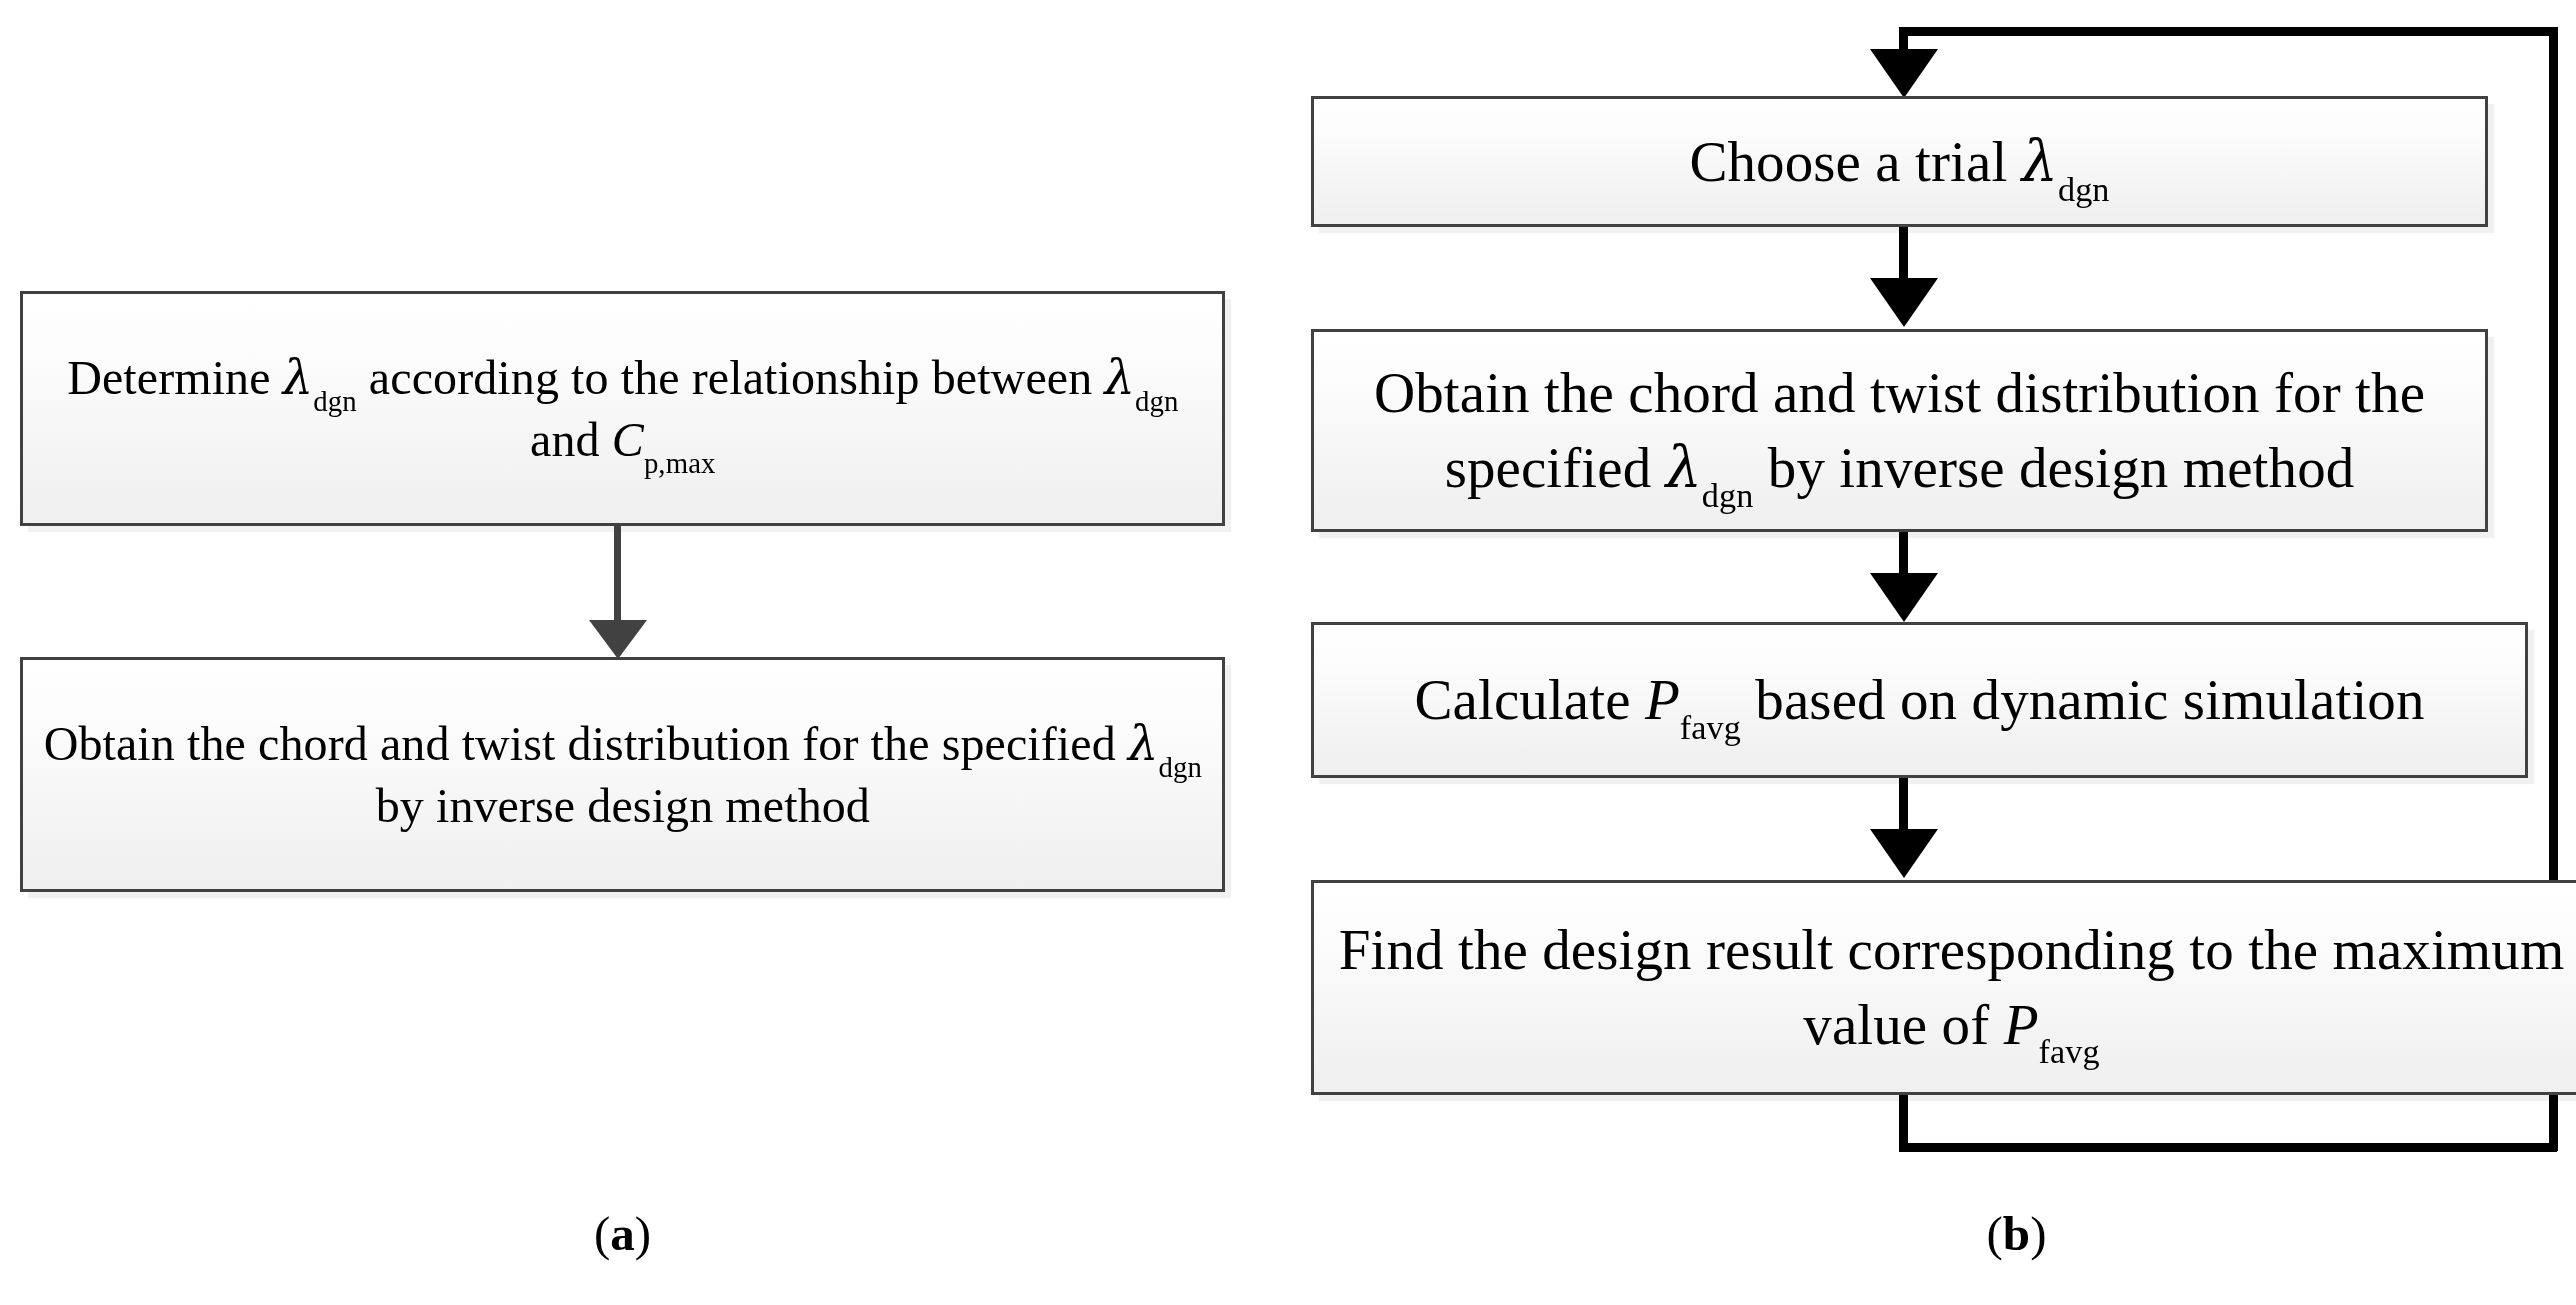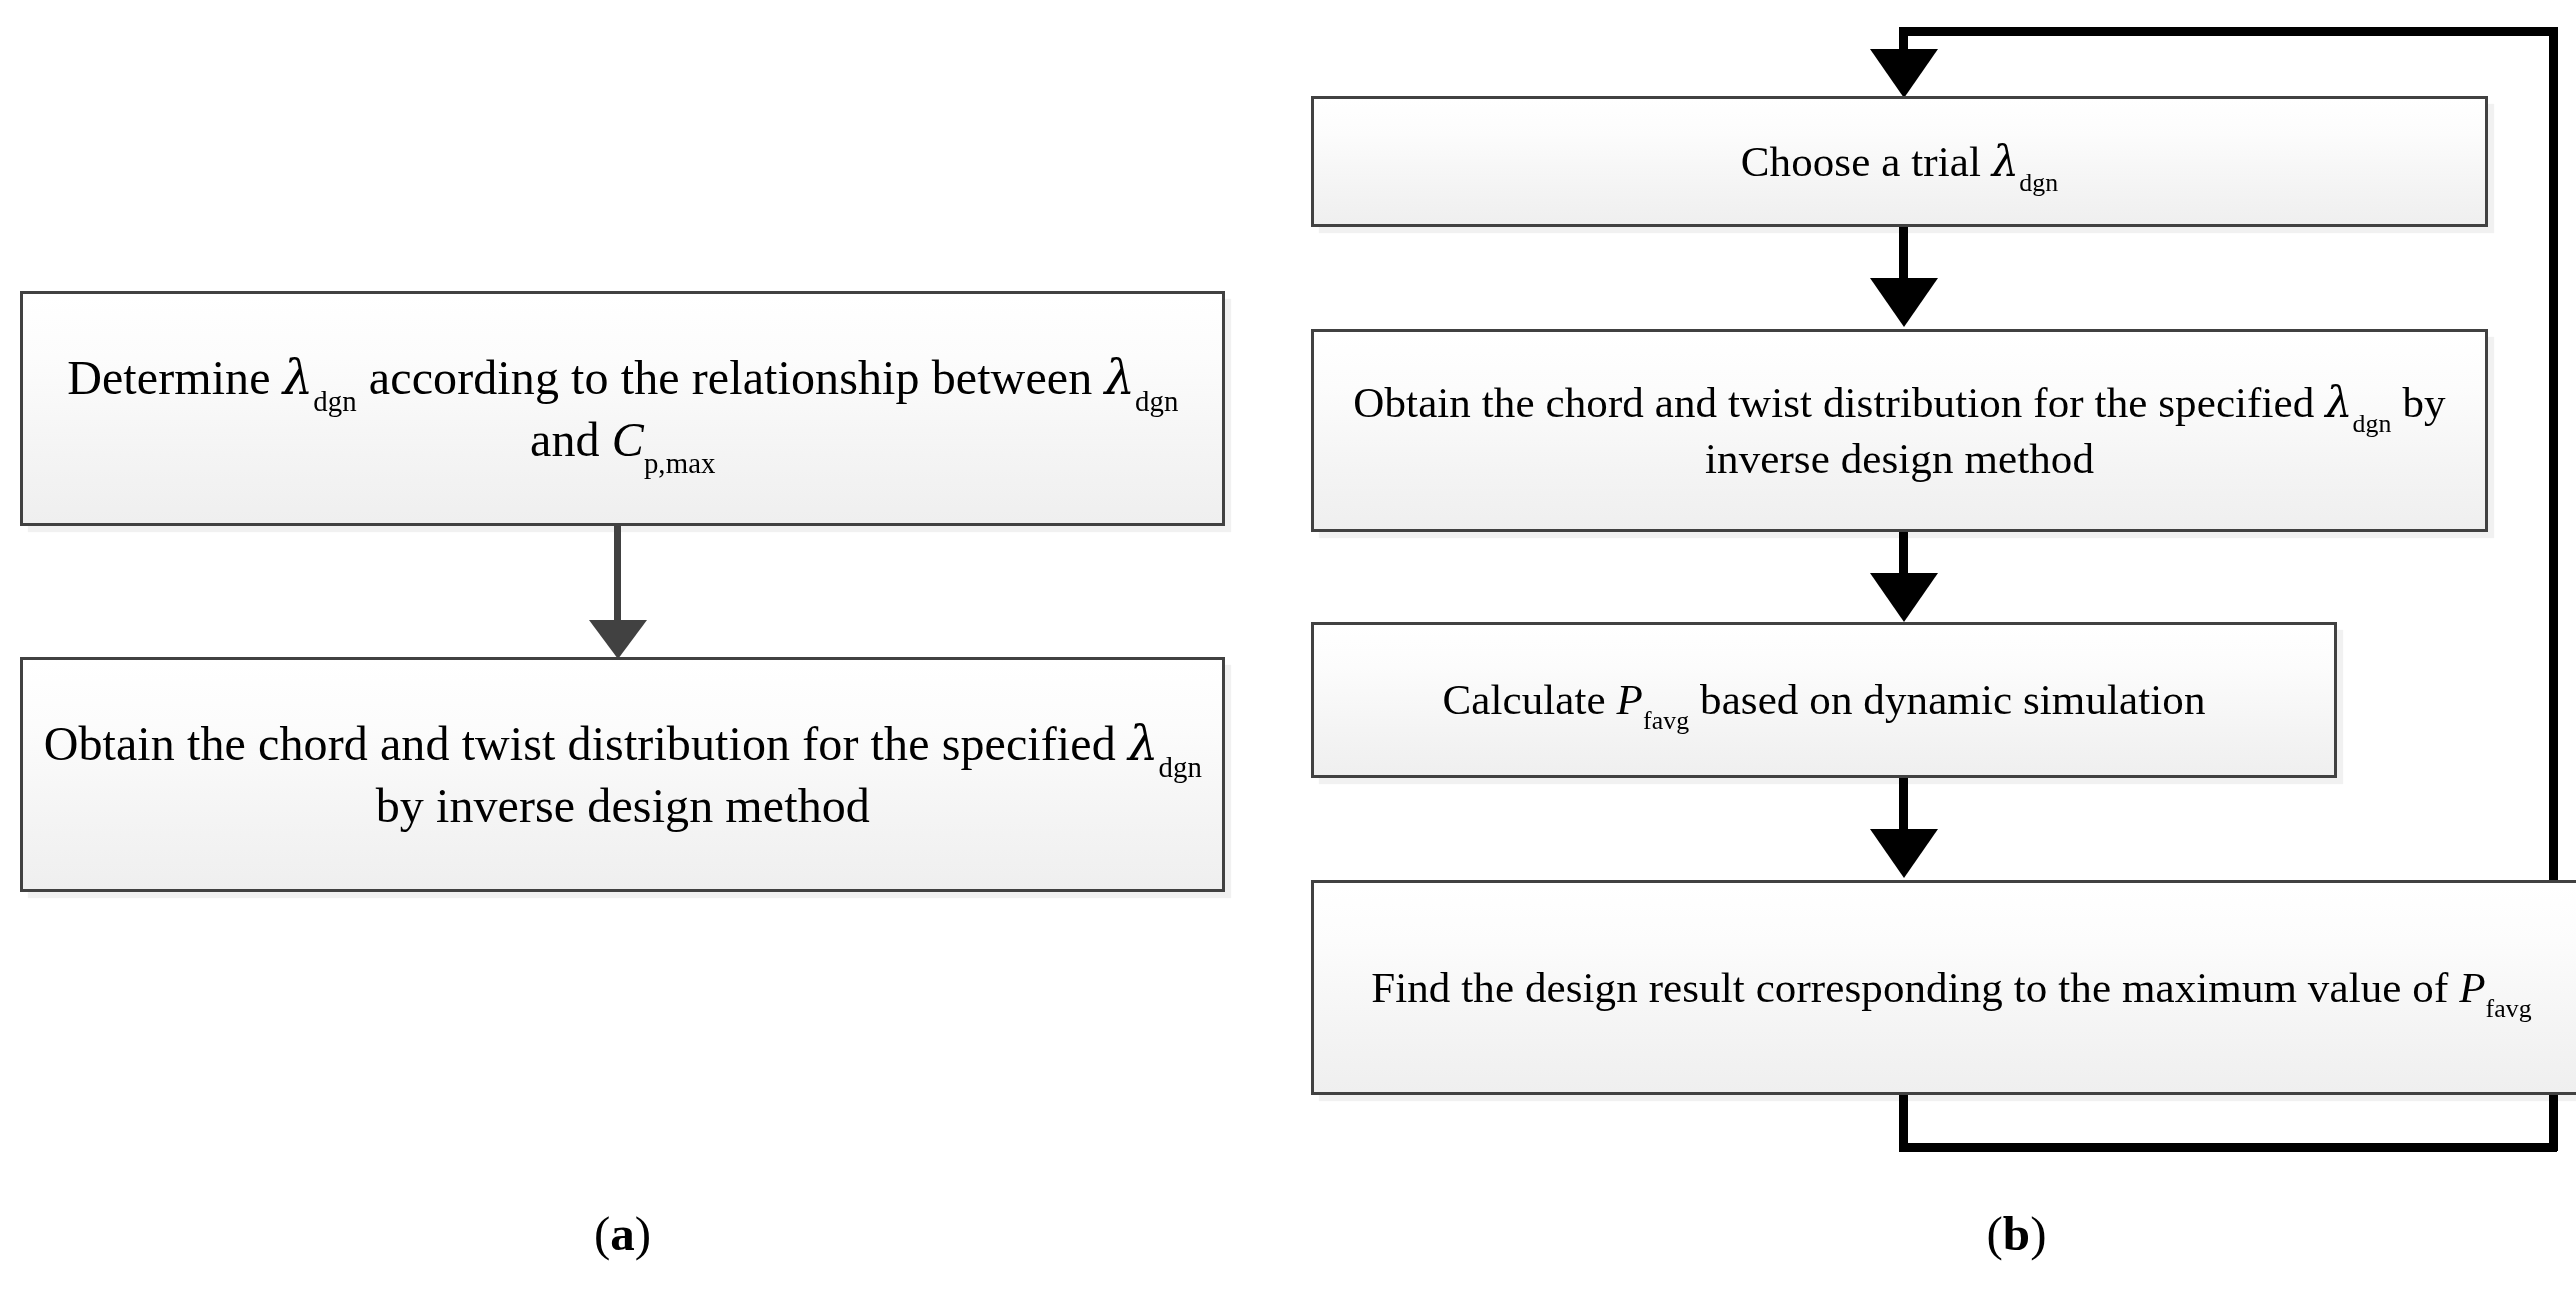--- a/index.html
+++ b/index.html
@@ -22,21 +22,21 @@
     color:#000000;
     line-height:1.30;
   }
   .box .txt{
     display:block;
     width:100%;
     padding:0 17px;
     font-size:48px;
     letter-spacing:0.1px;
   }
-  .box.small .txt{font-size:43px;}
+  .box.small .txt{font-size:57px;}
 
   
   .it{font-style:italic;}
   .gk{font-style:italic;font-family:"DejaVu Serif",serif;}
   sub{font-size:0.60em;line-height:0;position:relative;bottom:-0.22em;font-style:normal;}
 
   
   #a-box-1{left:20.3px;top:291px;width:1205px;height:235px;}
   #a-box-2{left:20.3px;top:657px;width:1205px;height:235px;}
 
@@ -45,21 +45,21 @@
   #a-arrow-shaft{left:614px;top:526px;width:7px;height:103px;}
   #a-arrow-head{
     position:absolute;left:589px;top:620px;width:0;height:0;
     border-left:29px solid transparent;border-right:29px solid transparent;
     border-top:39px solid #414141;
   }
 
   
   #b-box-1{left:1311px;top:96px;width:1177px;height:131px;}
   #b-box-2{left:1311px;top:329px;width:1177px;height:203px;}
-  #b-box-3{left:1311px;top:622px;width:1026px;height:156px;}
+  #b-box-3{left:1311px;top:622px;width:1217px;height:156px;}
   #b-box-4{left:1311px;top:880px;width:1281px;height:215px;}
 
   
   .arrow-blk-shaft{position:absolute;background:#000000;width:8.6px;}
   .arrow-blk-head{
     position:absolute;width:0;height:0;
     border-left:34px solid transparent;border-right:34px solid transparent;
     border-top:49px solid #000000;
   }
   #b-arrow1-shaft{left:1899px;top:227px;height:56px;}

